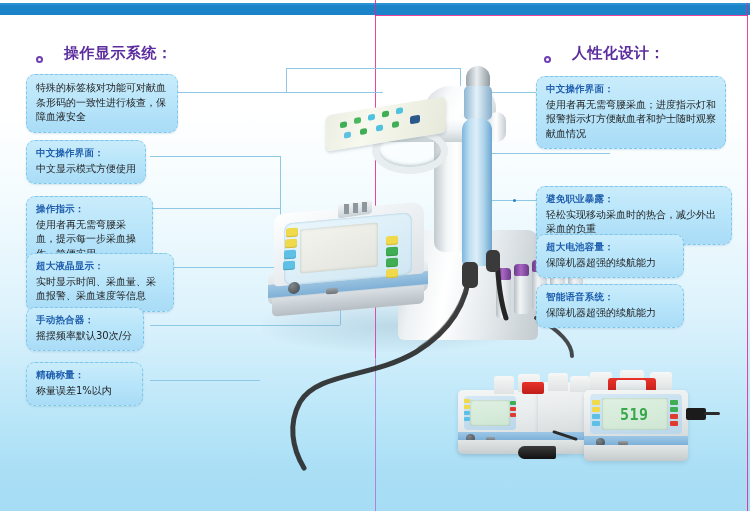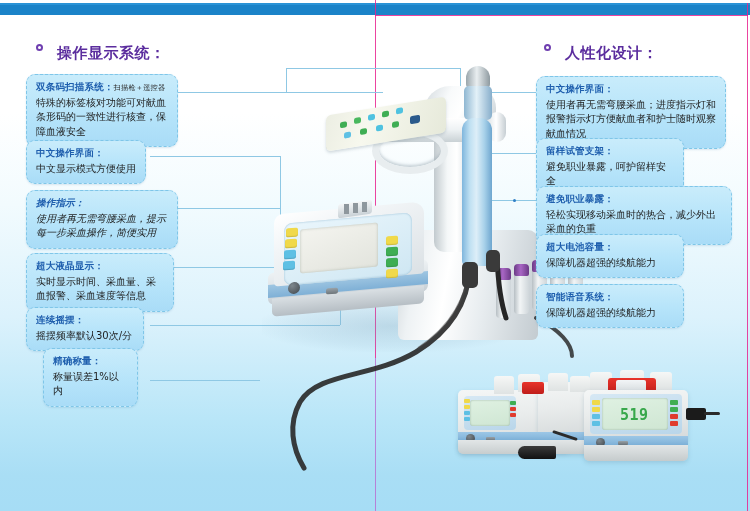--- a/index.html
+++ b/index.html
@@ -13,21 +13,21 @@
     background:linear-gradient(180deg,#ffffff 0%,#ffffff 22%,#f2fbfe 40%,#dcf2fc 62%,#b9e6f8 82%,#a9def5 93%,#a6ddf5 100%);
   }
   
   .topbar{position:absolute;left:0;top:3px;width:750px;height:12px;background:#1b83c8;}
   .topbar-hi{position:absolute;left:0;top:0;width:750px;height:2px;background:#2a93d6;}
   
   .guide-v{position:absolute;top:0;width:1px;height:511px;background:#e8238f;opacity:.85;}
   .guide-v2{position:absolute;top:0;width:1px;height:511px;background:#b96ad0;opacity:.8;}
   .guide-h{position:absolute;left:0;width:750px;height:1px;background:#e8238f;opacity:.85;}
   
-  .heading{position:absolute;display:flex;align-items:flex-start;gap:14px;}
+  .heading{position:absolute;display:flex;align-items:flex-end;gap:21px;}
   .heading .dot{
     width:7px;height:7px;border-radius:50%;
     border:2px solid #6f3fb0;background:transparent;box-sizing:border-box;
   }
   .heading .htext{
     font-size:15px;font-weight:bold;color:#5b2d9e;letter-spacing:.5px;
     text-shadow:0 1px 0 rgba(255,255,255,.6);
   }
   
   .callout{
@@ -307,63 +307,58 @@
     <rect x="486" y="250" width="14" height="22" rx="5" fill="#3a3a3a"></rect>
     <path d="M536,318 C560,330 572,344 572,356" fill="none" stroke="#2b2b2b" stroke-width="4" stroke-linecap="round" opacity=".85"></path>
   </svg>
 
   <div class="heading" style="left:36px;top:44px;">
     <span class="dot"></span>
     <span class="htext">操作显示系统：</span>
   </div>
 
   <div class="callout" style="left:26px;top:74px;width:152px;">
-    <p class="title"><span>双条码扫描系统：</span><span class="suffix">扫描枪＋遥控器</span></p>
     <p class="body">特殊的标签核对功能可对献血条形码的一致性进行核查，保障血液安全</p>
   </div>
 
   <div class="callout" style="left:26px;top:140px;width:120px;">
     <p class="title"><span>中文操作界面：</span><span class="suffix"></span></p>
     <p class="body">中文显示模式方便使用</p>
   </div>
 
-  <div class="callout" style="left:26px;top:190px;width:152px;font-style:italic;">
+  <div class="callout" style="left:26px;top:196px;width:127px;">
     <p class="title"><span>操作指示：</span><span class="suffix"></span></p>
     <p class="body">使用者再无需弯腰采血，提示每一步采血操作，简便实用</p>
   </div>
 
   <div class="callout" style="left:26px;top:253px;width:148px;">
     <p class="title"><span>超大液晶显示：</span><span class="suffix"></span></p>
     <p class="body">实时显示时间、采血量、采血报警、采血速度等信息</p>
   </div>
 
   <div class="callout" style="left:26px;top:307px;width:118px;">
-    <p class="title"><span>连续摇摆：</span><span class="suffix"></span></p>
+    <p class="title"><span>手动热合器：</span><span class="suffix"></span></p>
     <p class="body">摇摆频率默认30次/分</p>
   </div>
 
-  <div class="callout" style="left:26px;top:348px;width:95px;margin-left:17px;">
+  <div class="callout" style="left:26px;top:362px;width:117px;">
     <p class="title"><span>精确称量：</span><span class="suffix"></span></p>
     <p class="body">称量误差1%以内</p>
   </div>
 
   <div class="heading" style="left:544px;top:44px;">
     <span class="dot"></span>
     <span class="htext">人性化设计：</span>
   </div>
 
   <div class="callout" style="left:536px;top:76px;width:190px;">
     <p class="title"><span>中文操作界面：</span><span class="suffix"></span></p>
     <p class="body">使用者再无需弯腰采血；进度指示灯和报警指示灯方便献血者和护士随时观察献血情况</p>
   </div>
 
-  <div class="callout" style="left:536px;top:138px;width:148px;">
-    <p class="title"><span>留样试管支架：</span><span class="suffix"></span></p>
-    <p class="body">避免职业暴露，呵护留样安全</p>
-  </div>
 
   <div class="callout" style="left:536px;top:186px;width:196px;">
     <p class="title"><span>避免职业暴露：</span><span class="suffix"></span></p>
     <p class="body">轻松实现移动采血时的热合，减少外出采血的负重</p>
   </div>
 
   <div class="callout" style="left:536px;top:234px;width:148px;">
     <p class="title"><span>超大电池容量：</span><span class="suffix"></span></p>
     <p class="body">保障机器超强的续航能力</p>
   </div>

